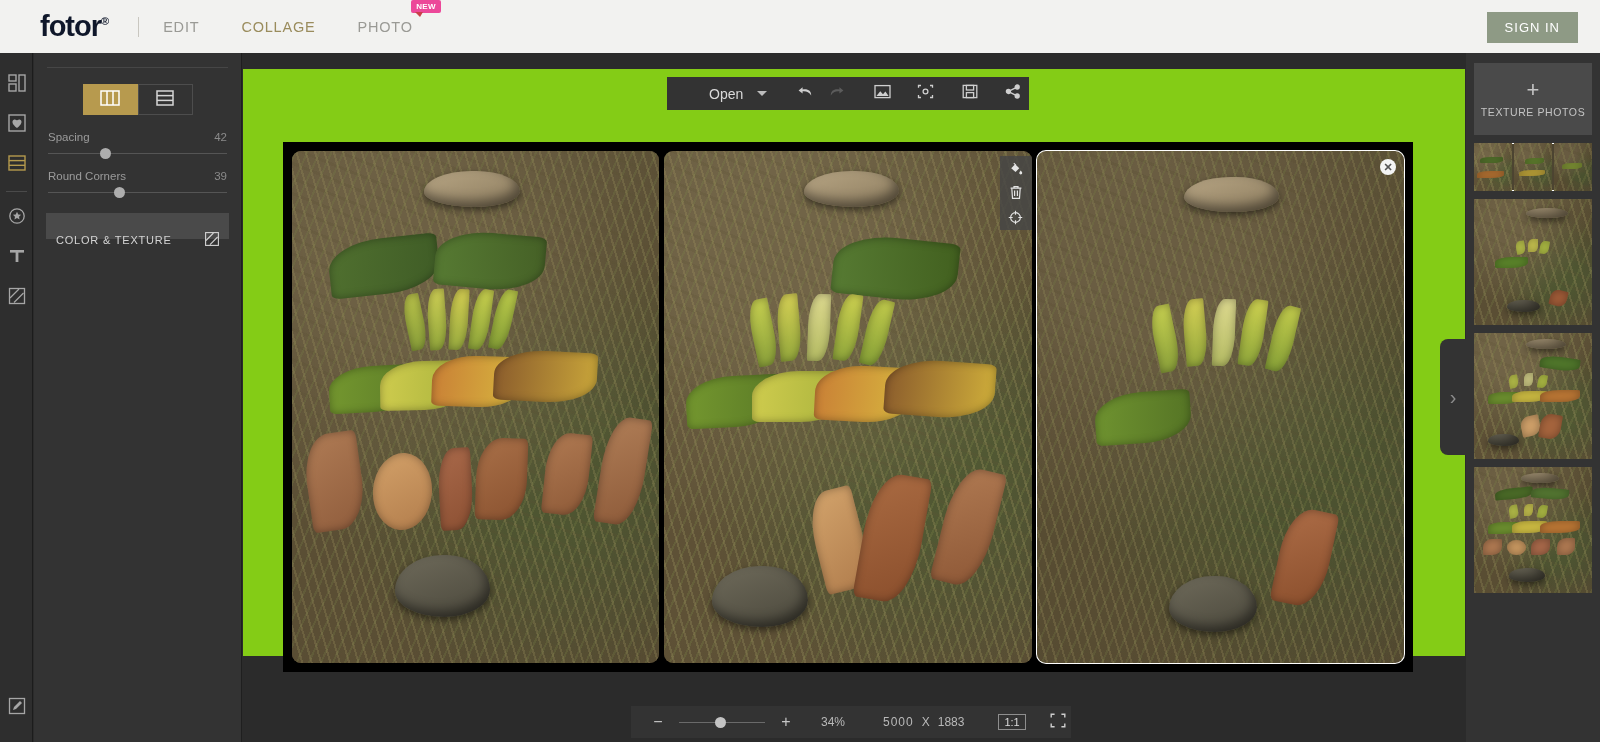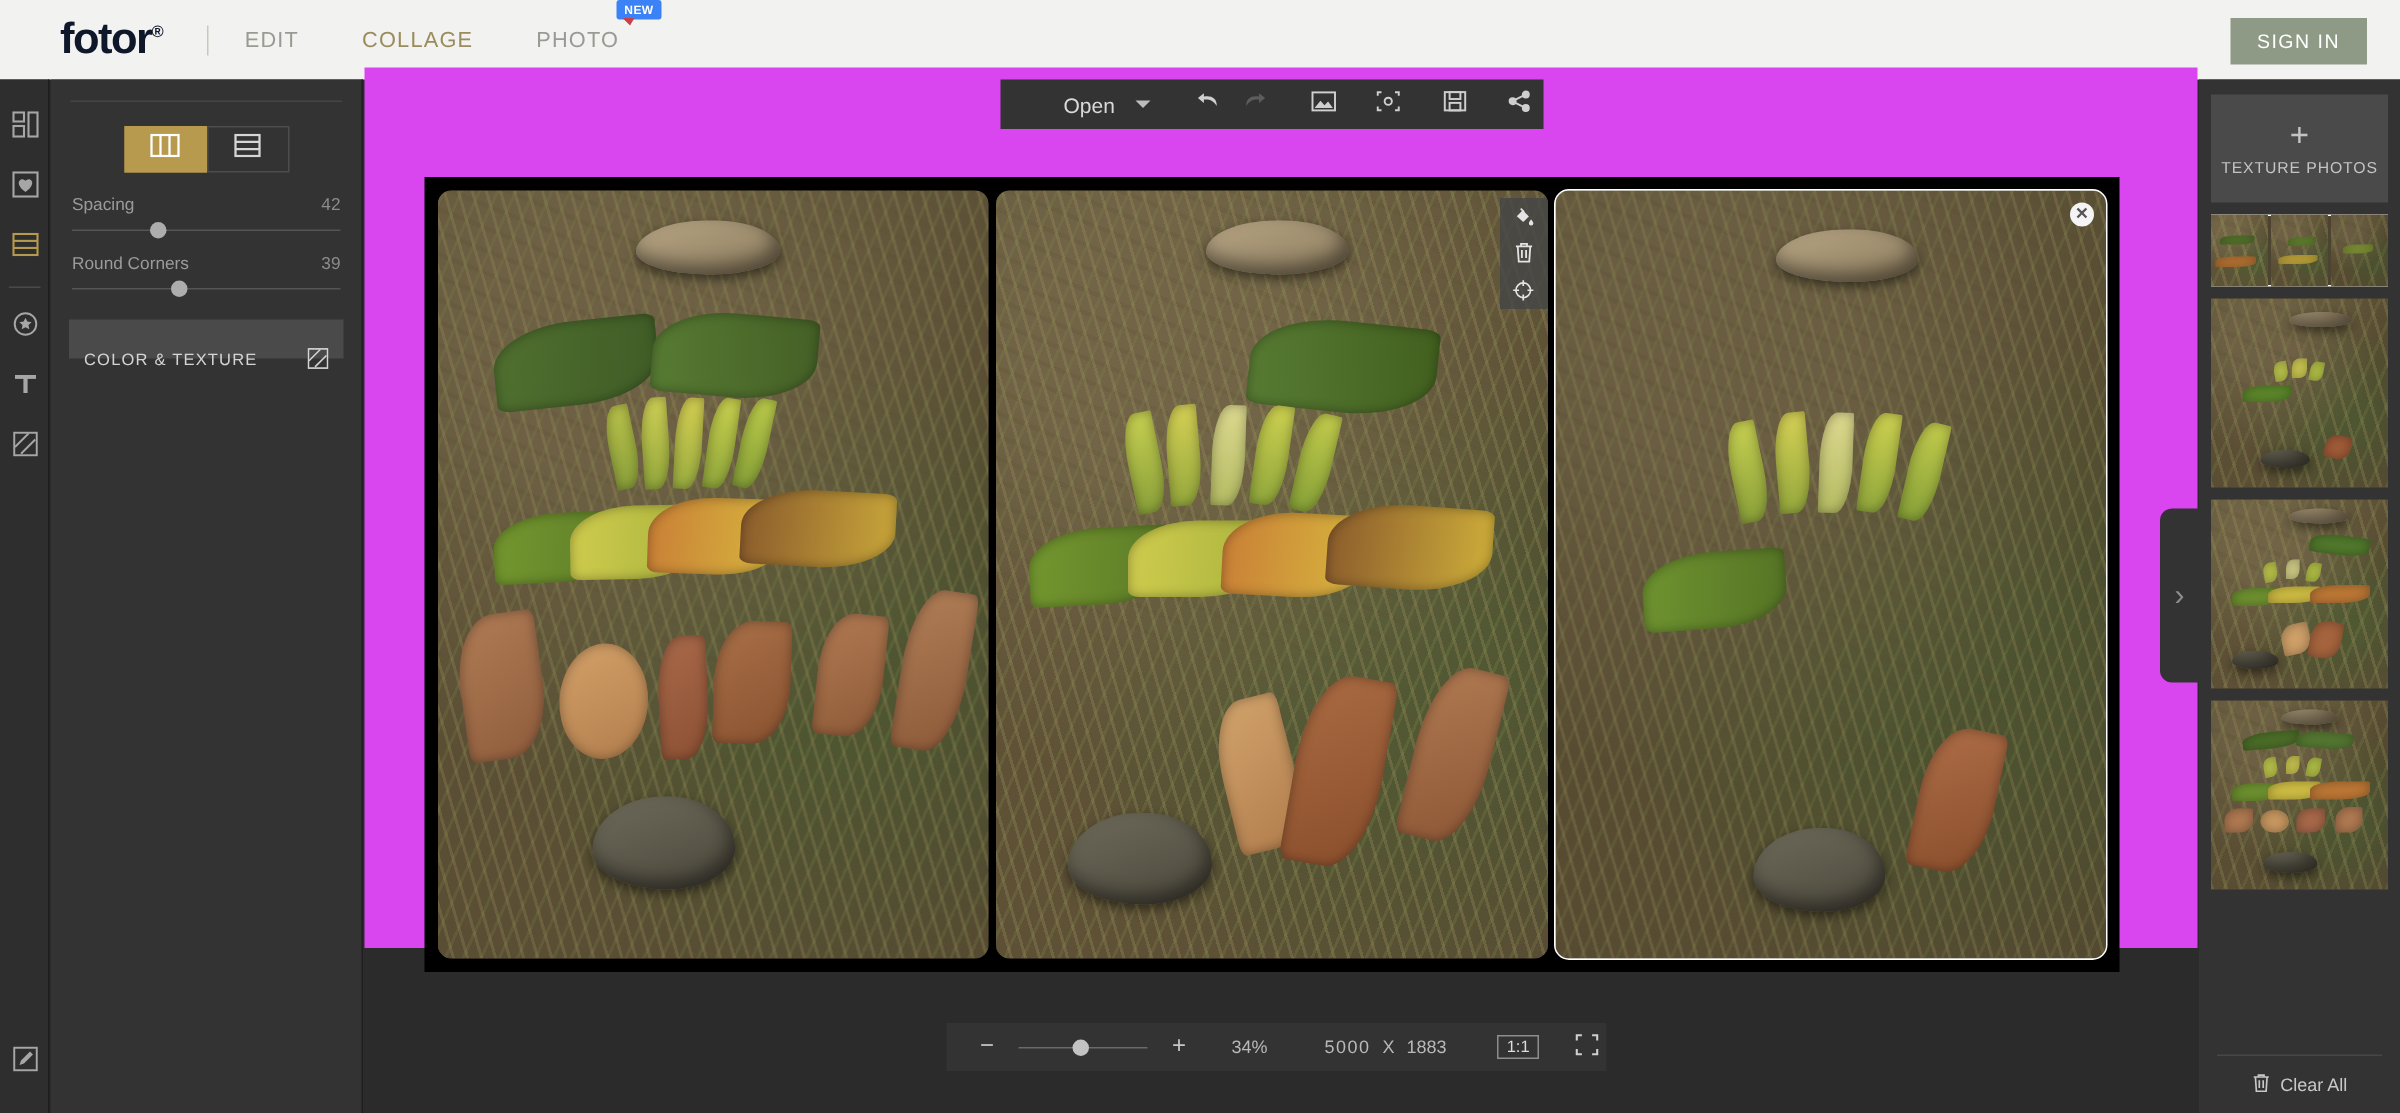--- a/index.html
+++ b/index.html
@@ -22,21 +22,21 @@
   }
   .logo sup { font-size: 11px; vertical-align: super; }
   .divider-v { width: 1px; height: 20px; background: #c9c7c0; margin: 0 22px 0 30px; }
   .navitem {
     font-size: 14.5px; letter-spacing: 0.8px; color: #9a9a95;
     margin-right: 38px; position: relative; cursor: pointer; padding: 4px 2px;
   }
   .navitem.active { color: #9a8c5c; }
   .badge-new {
     position: absolute; top: -15px; right: -26px;
-    background: #3b82f6; color: #fff; font-size: 8px; letter-spacing: .3px;
+    background: #ec4899; color: #fff; font-size: 8px; letter-spacing: .3px;
     padding: 2px 5px 2px 5px; border-radius: 2px; font-weight: bold;
   }
   .badge-new::after{
     content:""; position:absolute; left:4px; bottom:-4px;
     border-left:5px solid transparent; border-right:3px solid transparent;
     border-top:5px solid #c9404a;
   }
   .tutorial-link {
     font-size: 13.5px; color: #9a8c5c; text-decoration: underline;
     margin-left: 58px; cursor: pointer; white-space: nowrap;
@@ -90,22 +90,22 @@
   }
   .ct-btn {
     margin: 20px 12px 0 12px; height: 26px; background: #4a4a4a;
     display: flex; align-items: center; justify-content: space-between;
     padding: 0 10px; cursor: pointer;
   }
   .ct-btn span { color: #d4d4d4; font-size: 11px; letter-spacing: .8px; margin-top: 28px; }
 
   
   .workspace {
-    position: absolute; left: 243px; top: 45px;
-    width: 1222px; height: 587px; background: #d946ef;
+    position: absolute; left: 243px; top: 69px;
+    width: 1222px; height: 587px; background: #84cc16;
   }
   .toolbar {
     position: absolute; left: 424px; top: 8px; width: 362px; height: 33px;
     background: #333333; display: flex; align-items: center;
   }
   .tb-open {
     color: #d9d9d9; font-size: 14px; margin-left: 42px; cursor: pointer;
   }
   .tb-caret {
     margin-left: 14px; width: 0; height: 0; cursor: pointer;
@@ -753,30 +753,15 @@
         <div class="leaf" style="left:48%;top:57%;width:16%;height:13%;">
             <div class="leafshape" style="background:#a9694a;"></div>
           </div>
         <div class="leaf" style="left:70%;top:56%;width:16%;height:14%;">
             <div class="leafshape" style="background:#b07a52;"></div>
           </div>
         <div class="rock" style="left:30%;top:80%;width:30%;height:11%;background:linear-gradient(160deg,#6e6a5a,#4b483c);"></div>
       </div>
     </div>
 
-    <div class="clear-wrap">
-      <div class="clear-rule"></div>
-      <div class="clear-all">
-        <span>
-          <svg width="13" height="14" viewBox="0 0 14 15" fill="none" stroke="currentColor" stroke-width="1.2">
-            <path d="M1.6 3.2 H12.4"></path>
-              <path d="M5 3.2 V1.8 H9 V3.2"></path>
-            <path d="M2.8 3.2 L3.5 13.4 H10.5 L11.2 3.2"></path>
-            <line x1="5.6" y1="5.6" x2="5.6" y2="11"></line>
-              <line x1="8.4" y1="5.6" x2="8.4" y2="11"></line>
-          </svg>
-        </span>
-        <span>Clear All</span>
-      </div>
-    </div>
   </div>
 
 </div>
 
 </body></html>

